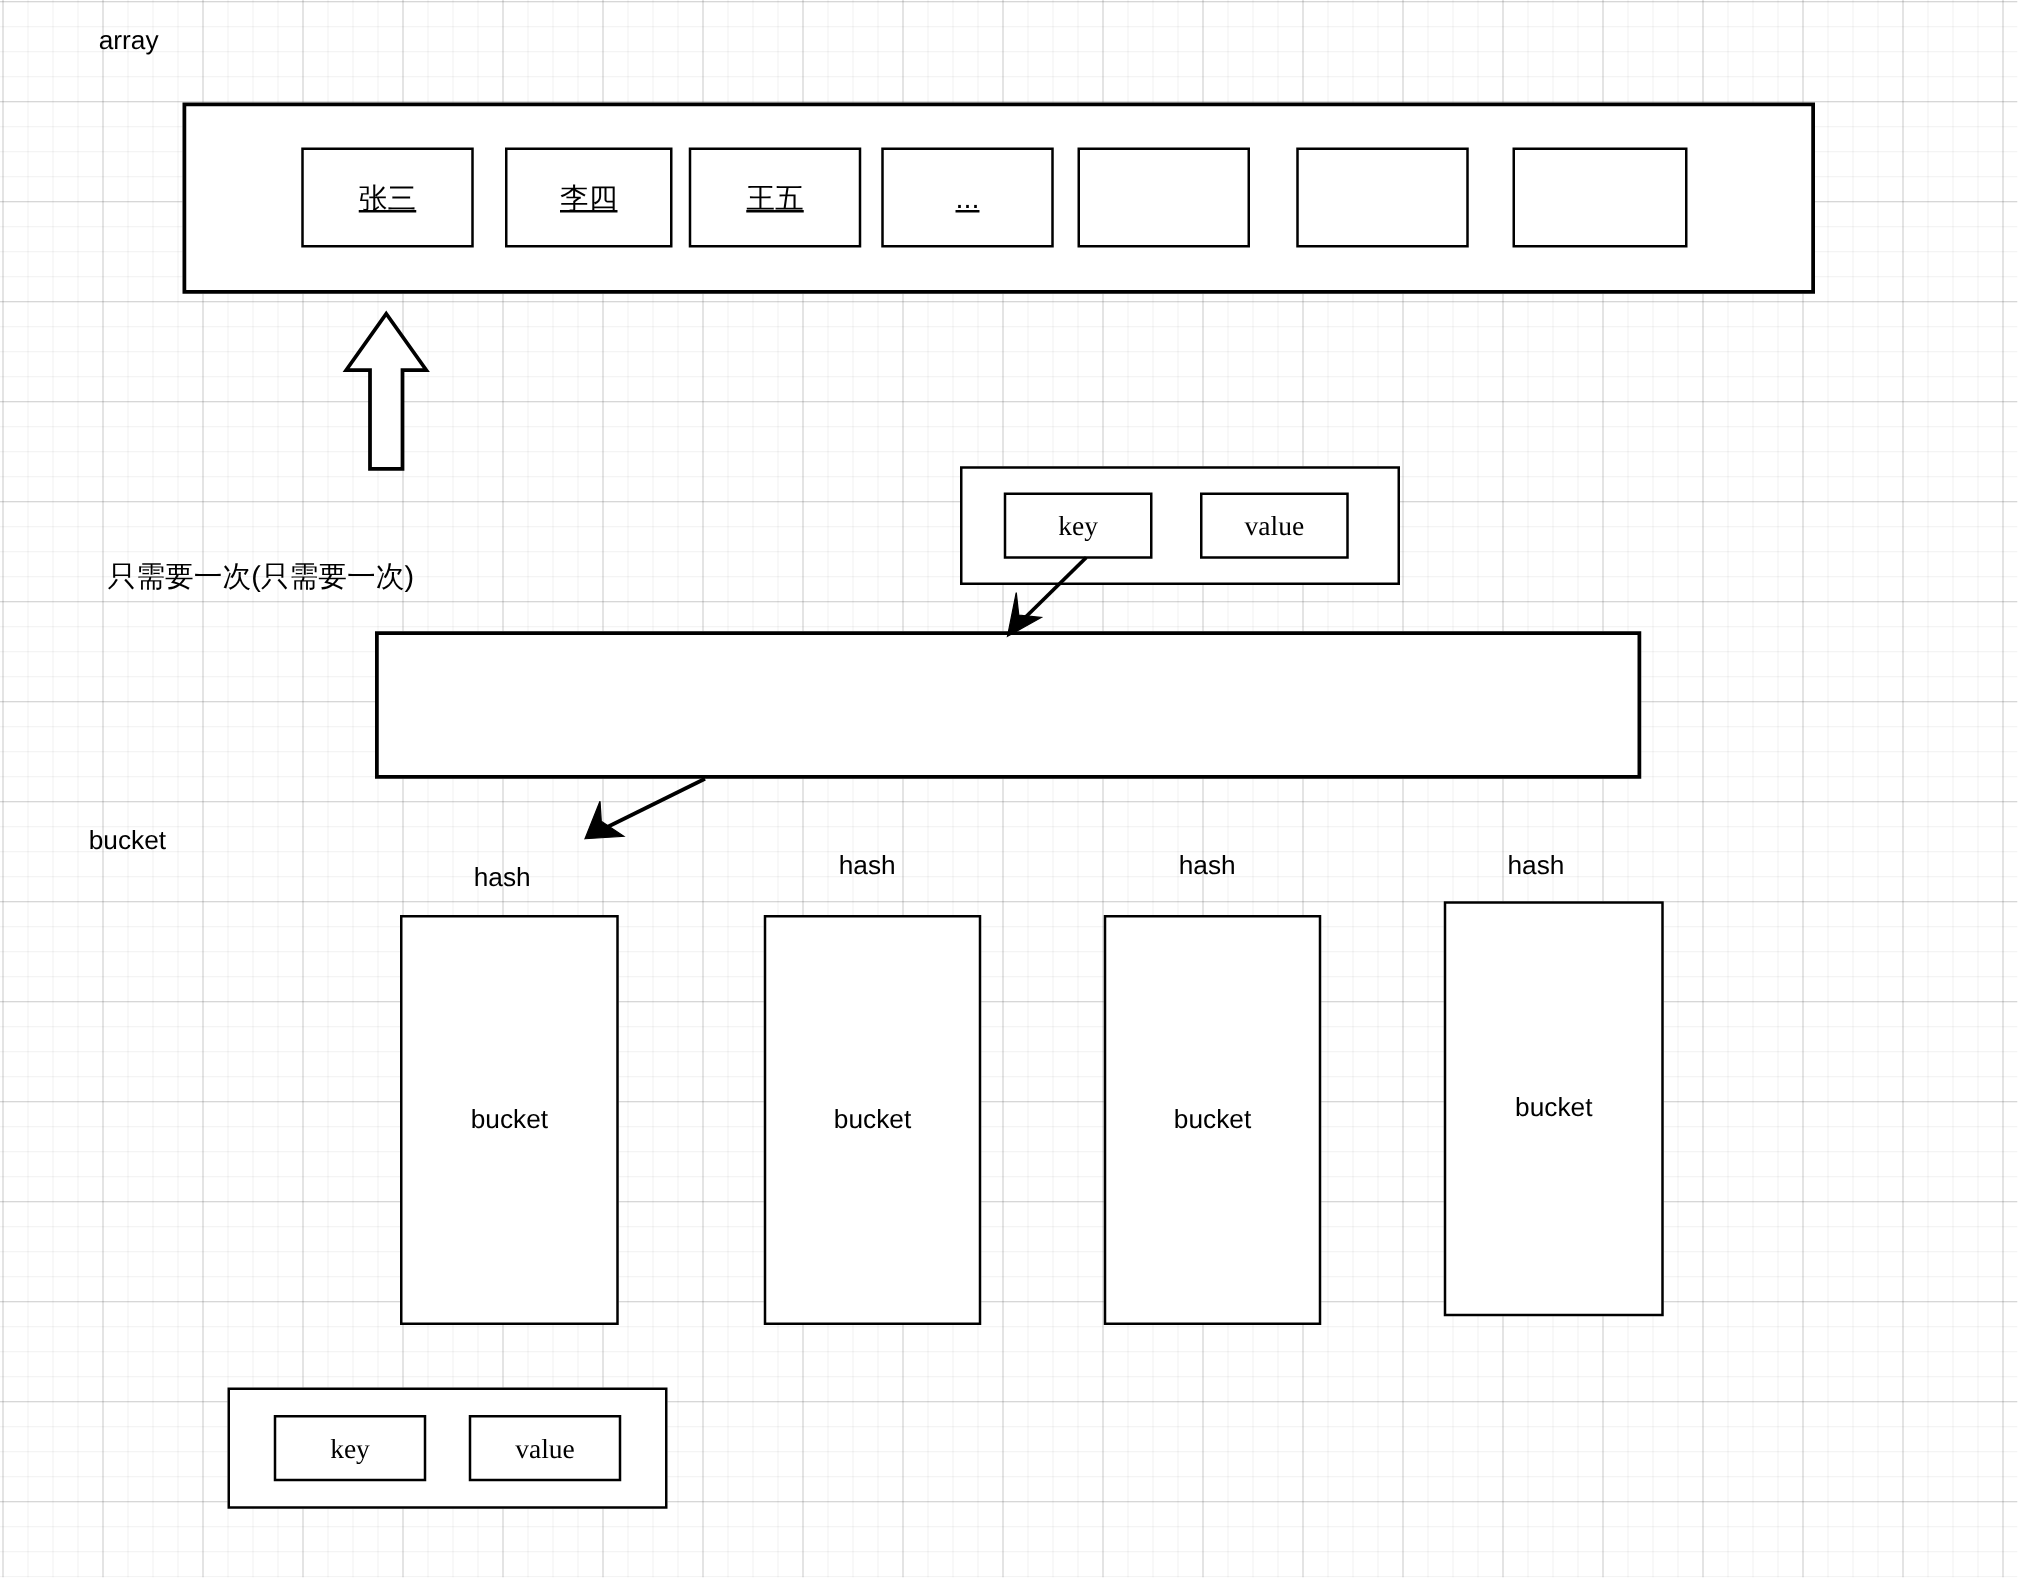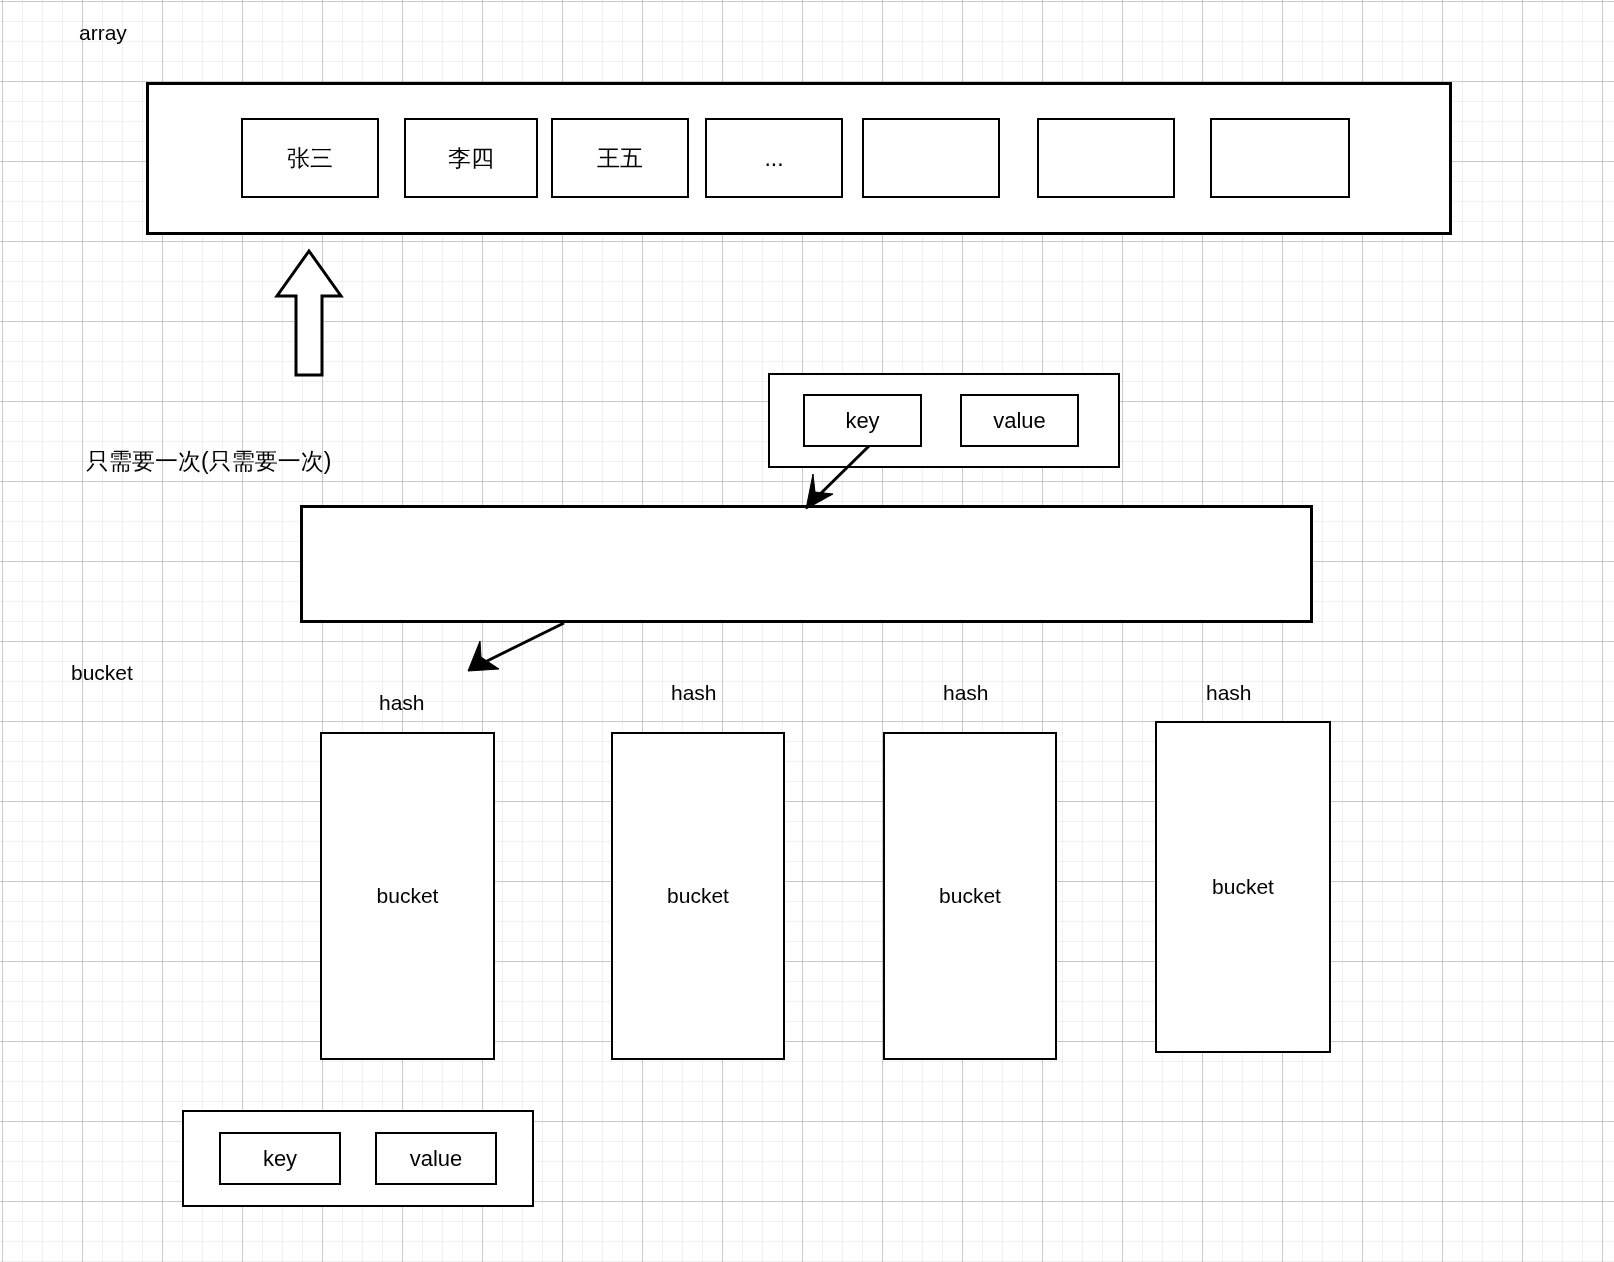--- a/index.html
+++ b/index.html
@@ -50,40 +50,42 @@
   }
   .cell {
     position: absolute;
     box-sizing: border-box;
     background: #ffffff;
     border: 2.5px solid #000000;
     display: flex;
     align-items: center;
     justify-content: center;
     font-size: 23px;
+    text-decoration: underline;
   }
   .bucket {
     position: absolute;
     box-sizing: border-box;
     background: #ffffff;
     border: 2.5px solid #000000;
     display: flex;
     align-items: center;
     justify-content: center;
     font-size: 21px;
   }
   .kvbox {
     position: absolute;
     box-sizing: border-box;
     background: #ffffff;
     border: 2.5px solid #000000;
     display: flex;
     align-items: center;
     justify-content: center;
     font-size: 22px;
+    font-family: Liberation Serif, serif;
   }
   .svg-layer {
     position: absolute;
     left: 0; top: 0;
     width: 1614px;
     height: 1262px;
     pointer-events: none;
   }
   .center-text {
     position: absolute;

